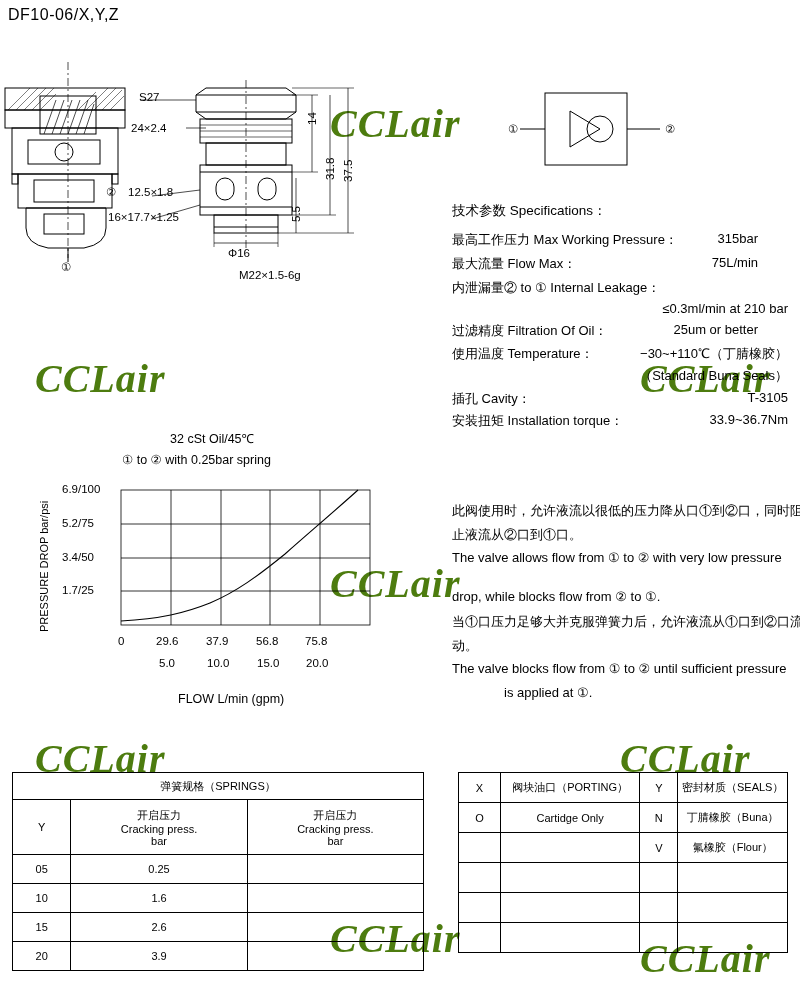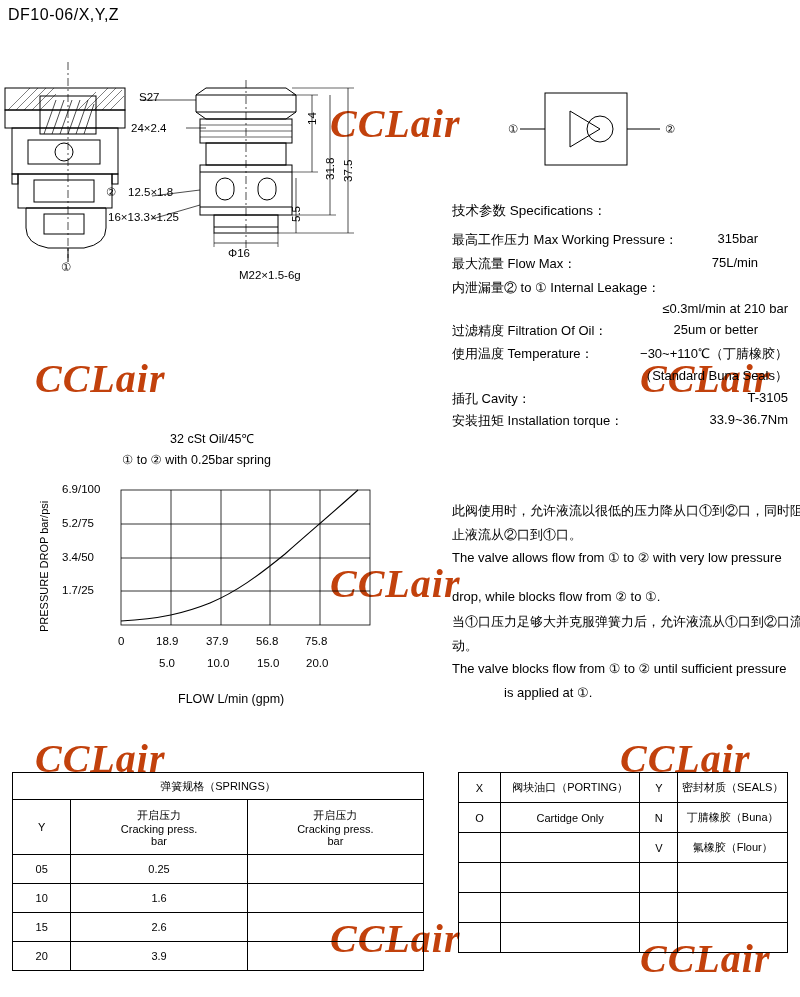--- a/index.html
+++ b/index.html
@@ -20,21 +20,21 @@
     width: 800px;
     height: 997px;
   }
   
   .wm {
     position: absolute;
     font-family: "Liberation Serif", serif;
     font-style: italic;
     font-weight: bold;
     font-size: 40px;
-    color: #c2410c;
+    color: #4d7c0f;
     letter-spacing: 1px;
     user-select: none;
     white-space: nowrap;
     z-index: 0;
   }
   
   .title {
     position: absolute;
     left: 8px;
     top: 6px;
@@ -163,21 +163,21 @@
 
       <line x1="214" y1="243" x2="278" y2="243" stroke-width="0.7"></line>
       <line x1="214" y1="233" x2="214" y2="247" stroke-width="0.6"></line>
       <line x1="278" y1="233" x2="278" y2="247" stroke-width="0.6"></line>
     </g>
   </svg>
 
   <div class="t" style="left:139px;top:91px;text-align:right;">S27</div>
   <div class="t" style="left:131px;top:122px;">24×2.4</div>
   <div class="t" style="left:128px;top:186px;">12.5×1.8</div>
-  <div class="t" style="left:108px;top:211px;">16×13.3×1.25</div>
+  <div class="t" style="left:108px;top:211px;">16×17.7×1.25</div>
   <div class="t" style="left:106px;top:185px;">②</div>
   <div class="t" style="left:61px;top:260px;">①</div>
   <div class="t" style="left:228px;top:247px;">Φ16</div>
   <div class="t" style="left:199px;top:269px;padding-left:40px;">M22×1.5-6g</div>
   <div class="t" style="left:306px;top:125px;transform:rotate(-90deg);transform-origin:left top;">14</div>
   <div class="t" style="left:324px;top:180px;transform:rotate(-90deg);transform-origin:left top;">31.8</div>
   <div class="t" style="left:342px;top:182px;transform:rotate(-90deg);transform-origin:left top;">37.5</div>
   <div class="t" style="left:290px;top:222px;transform:rotate(-90deg);transform-origin:left top;">5.5</div>
 
   <svg style="left:500px;top:85px;width:190px;height:100px;" viewBox="0 0 190 100">
@@ -239,21 +239,21 @@
   </svg>
 
   <div class="t" style="left:62px;top:483px;">6.9/100</div>
   <div class="t" style="left:62px;top:517px;">5.2/75</div>
   <div class="t" style="left:62px;top:551px;">3.4/50</div>
   <div class="t" style="left:62px;top:584px;">1.7/25</div>
 
   <div class="t" style="left:38px;top:632px;transform:rotate(-90deg);transform-origin:left top;font-size:11px;">PRESSURE DROP bar/psi</div>
 
   <div class="t" style="left:118px;top:635px;">0</div>
-  <div class="t" style="left:156px;top:635px;">18.9</div>
+  <div class="t" style="left:156px;top:635px;">29.6</div>
   <div class="t" style="left:206px;top:635px;">37.9</div>
   <div class="t" style="left:256px;top:635px;">56.8</div>
   <div class="t" style="left:305px;top:635px;">75.8</div>
 
   <div class="t" style="left:159px;top:657px;">5.0</div>
   <div class="t" style="left:207px;top:657px;">10.0</div>
   <div class="t" style="left:257px;top:657px;text-align:center;">15.0</div>
   <div class="t" style="left:306px;top:657px;">20.0</div>
 
   <div class="t" style="left:178px;top:692px;font-size:12.5px;">FLOW L/min (gpm)</div>

